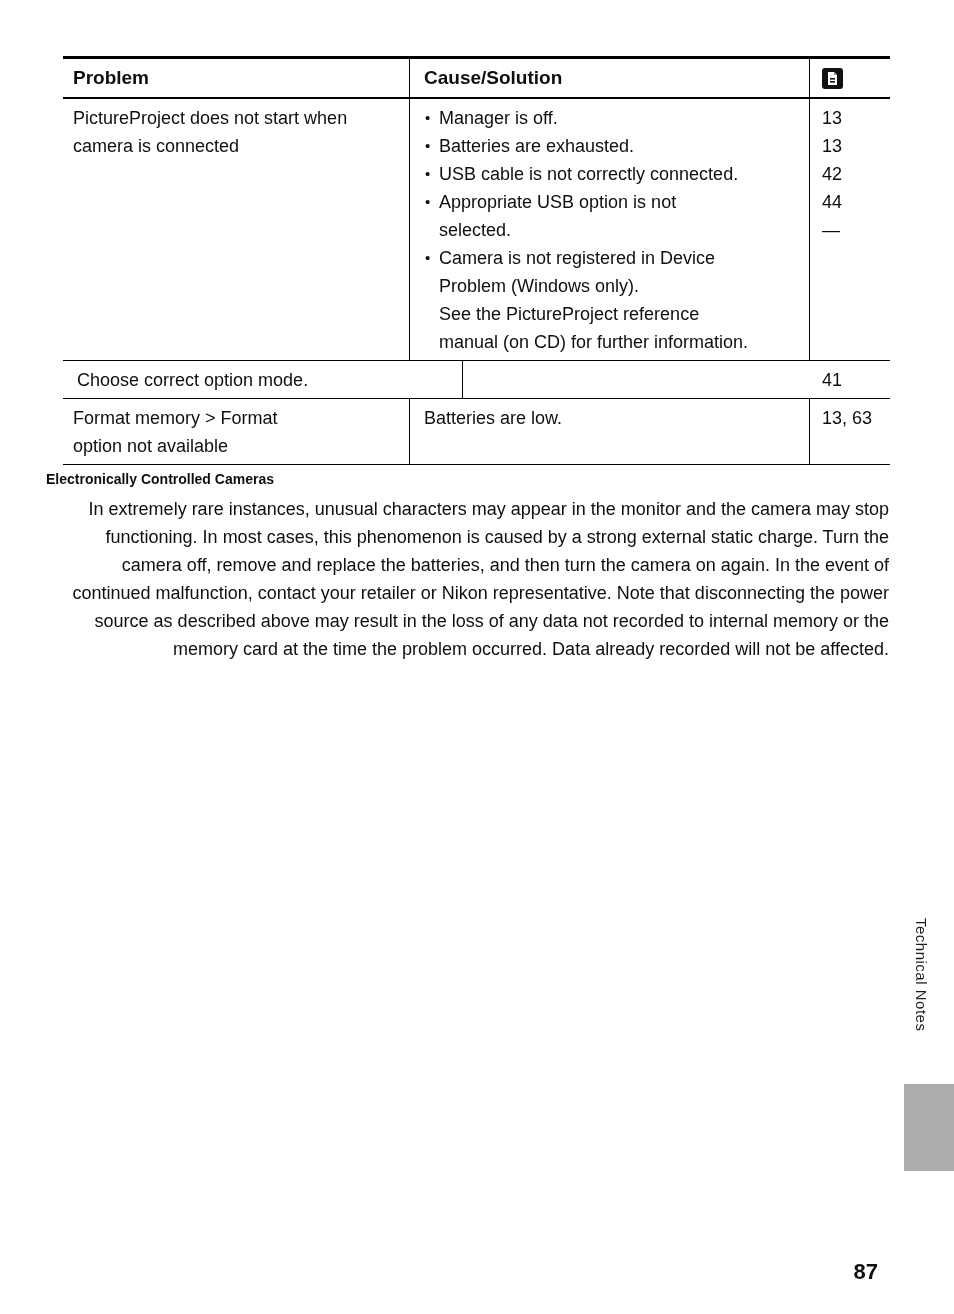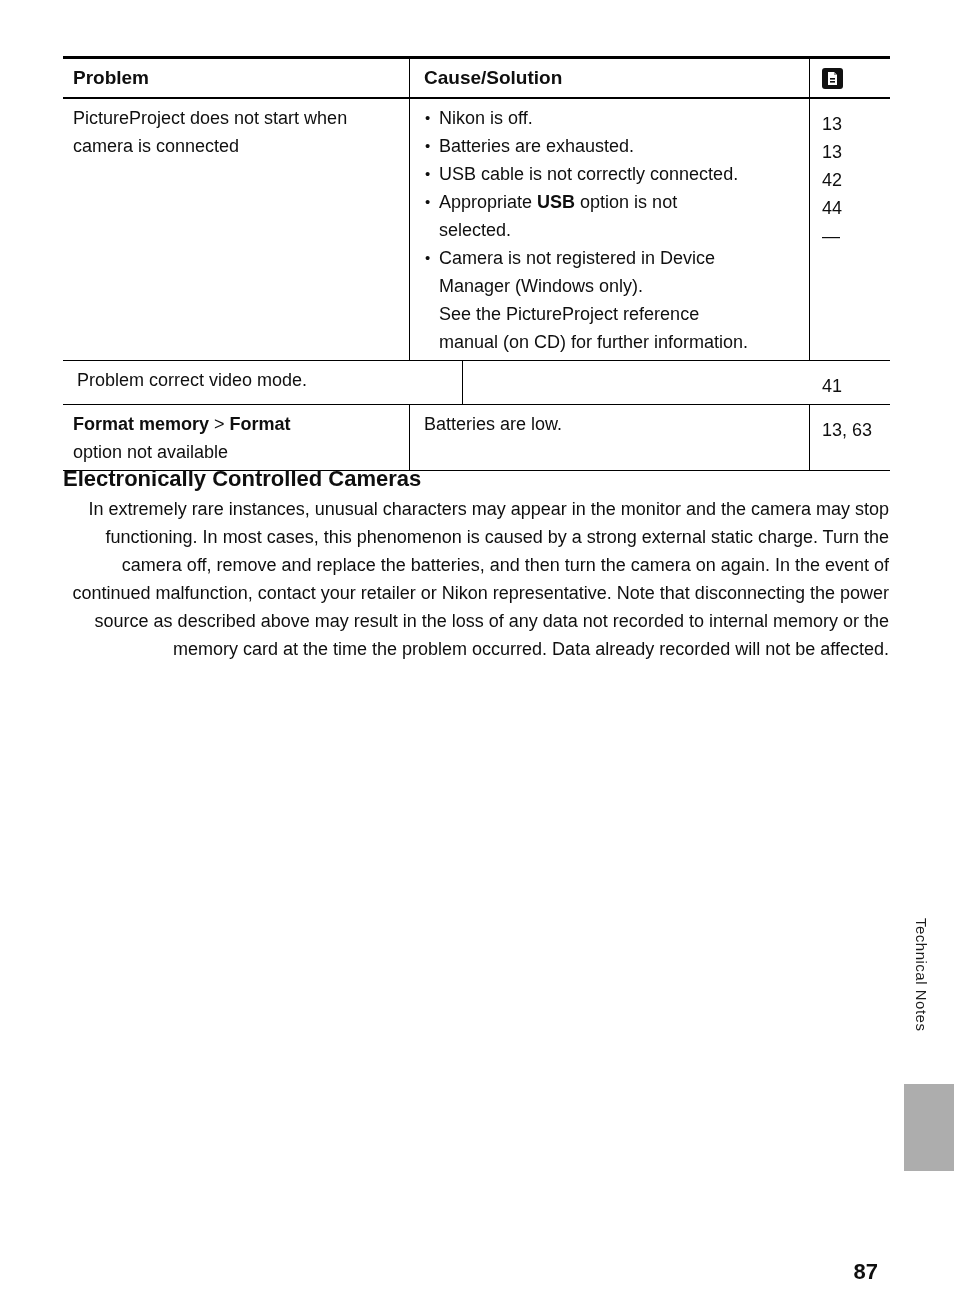--- a/index.html
+++ b/index.html
@@ -16,34 +16,34 @@
   .ref-table{
     position:absolute;left:63px;top:56px;width:827px;
     border-top:3px solid #000;
     font-size:18px;
   }
   .t-head{display:flex;border-bottom:2px solid #000;}
   .t-row{display:flex;border-bottom:1px solid #000;justify-content:space-between;}
   .cell{box-sizing:border-box;}
   .c-prob{width:347px;border-right:1px solid #000;padding:5px 8px 4px 10px;line-height:28px;}
   .c-cause{width:400px;border-right:1px solid #000;padding:5px 48px 4px 14px;line-height:28px;}
-  .c-ref{width:80px;padding:11px 4px 4px 12px;line-height:28px;}
+  .c-ref{width:80px;padding:5px 4px 4px 12px;line-height:28px;}
   .th{font-weight:bold;font-size:19px;padding-top:5px;padding-bottom:5px;}
   .ref-head{display:flex;align-items:center;}
   .bullet{position:relative;padding-left:15px;line-height:28px;}
   .bullet::before{content:"•";position:absolute;left:1px;top:0;font-size:15px;line-height:28px;}
   .note{line-height:28px;}
   .line2{display:block;}
-  .b{font-weight:bold;}
+  .b{font-weight:normal;}
   .pline{line-height:28px;}
   .refline{line-height:28px;white-space:nowrap;}
   
   .sec-heading{
-    position:absolute;left:63px;top:466px;
-    font-size:22px;font-weight:bold;line-height:26px;
+    position:absolute;left:46px;top:466px;
+    font-size:14px;font-weight:bold;line-height:26px;
   }
   .sec-body{
     position:absolute;left:63px;top:495px;width:826px;
     font-size:18px;line-height:28px;text-align:right;
   }
   
   .side-label{
     position:absolute;right:24px;top:918px;
     writing-mode:vertical-rl;
     font-size:15px;letter-spacing:0.5px;color:#1a1a1a;
@@ -75,40 +75,40 @@
           <path d="M12 4v3h3z" fill="#999"></path>
           <rect x="8" y="10" width="5" height="1.6" fill="#111"></rect>
           <rect x="8" y="13" width="5" height="1.6" fill="#111"></rect>
         </svg>
       </div>
     </div>
 
     <div class="t-row">
       <div class="cell c-prob">PictureProject does not start when camera is connected</div>
       <div class="cell c-cause">
-        <div class="bullet">Nikon is off.</div>
+        <div class="bullet">Manager is off.</div>
         <div class="bullet">Batteries are exhausted.</div>
         <div class="bullet">USB cable is not correctly connected.</div>
         <div class="bullet"><span>Appropriate </span><span class="b">USB</span><span> option is not</span><span class="line2">selected.</span></div>
         <div class="bullet">
-          <span>Camera is not registered in Device Manager (Windows only).</span>
+          <span>Camera is not registered in Device Problem (Windows only).</span>
           <div class="note">See the PictureProject reference manual (on CD) for further information.</div>
         </div>
       </div>
       <div class="cell c-ref">
         <div class="refline">13</div>
         <div class="refline">13</div>
         <div class="refline">42</div>
         <div class="refline">44</div>
         <div class="refline">—</div>
       </div>
     </div>
 
     <div class="t-row">
-      <div class="cell c-cause">Problem correct video mode.</div>
+      <div class="cell c-cause">Choose correct option mode.</div>
       <div class="cell c-ref">
         <div class="refline">41</div>
       </div>
     </div>
 
     <div class="t-row">
       <div class="cell c-prob">
         <div class="pline"><span class="b">Format memory</span><span> &gt; </span><span class="b">Format</span></div>
         <div class="pline">option not available</div>
       </div>

